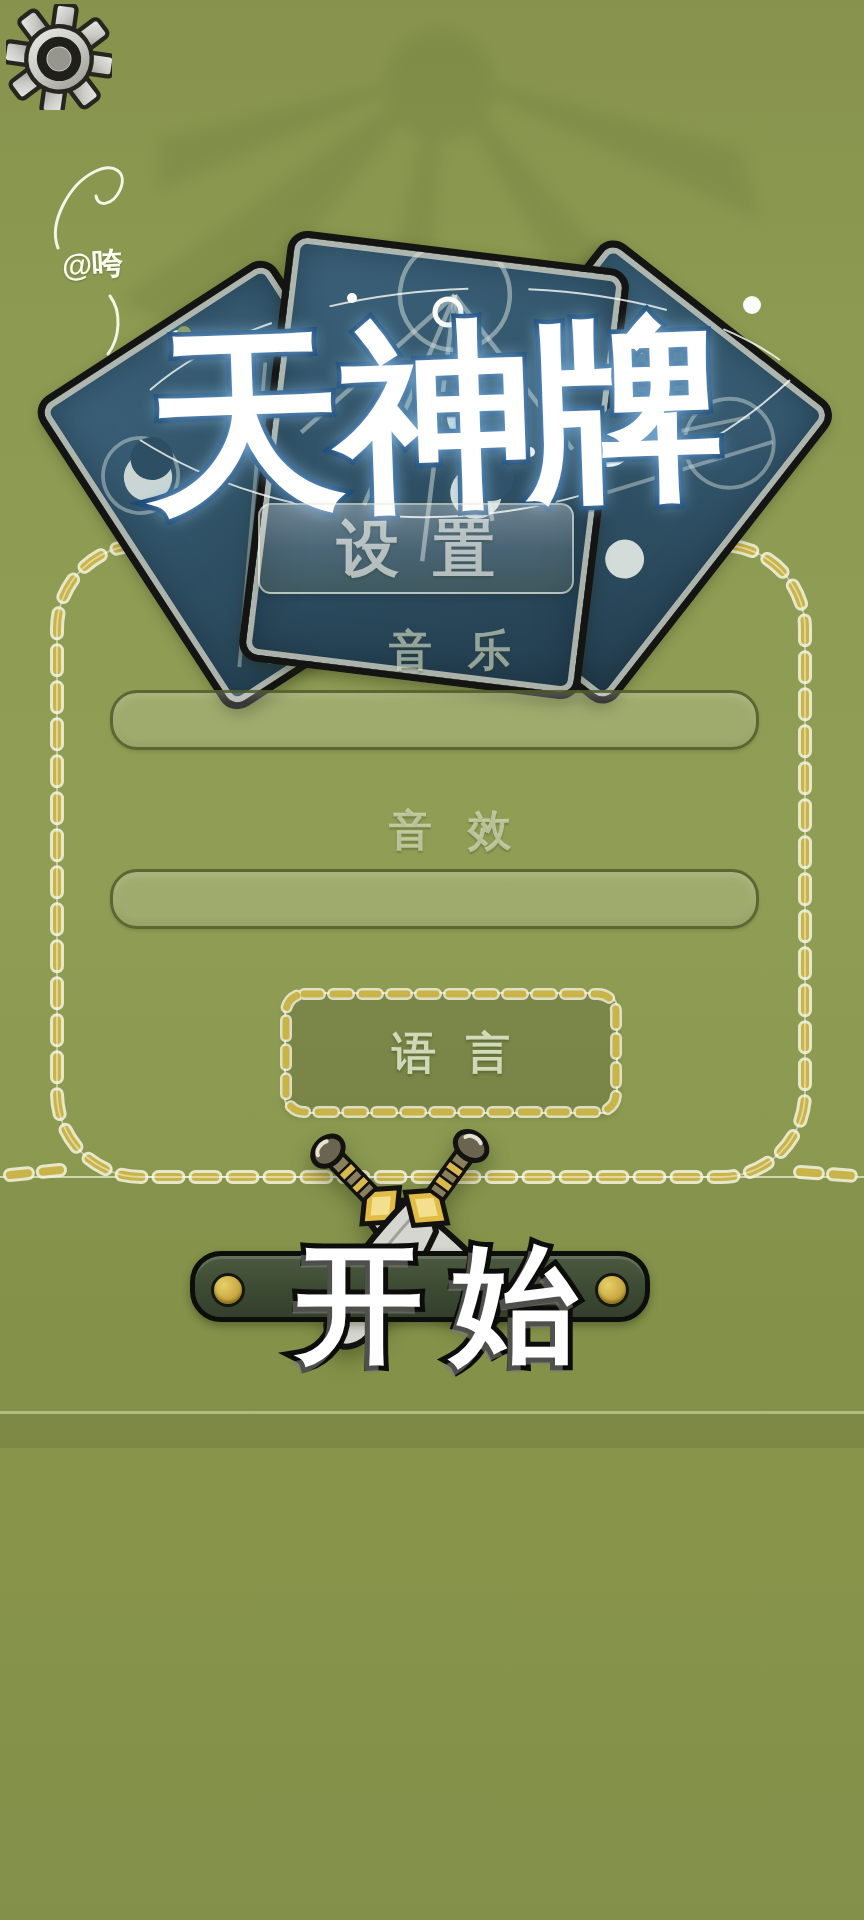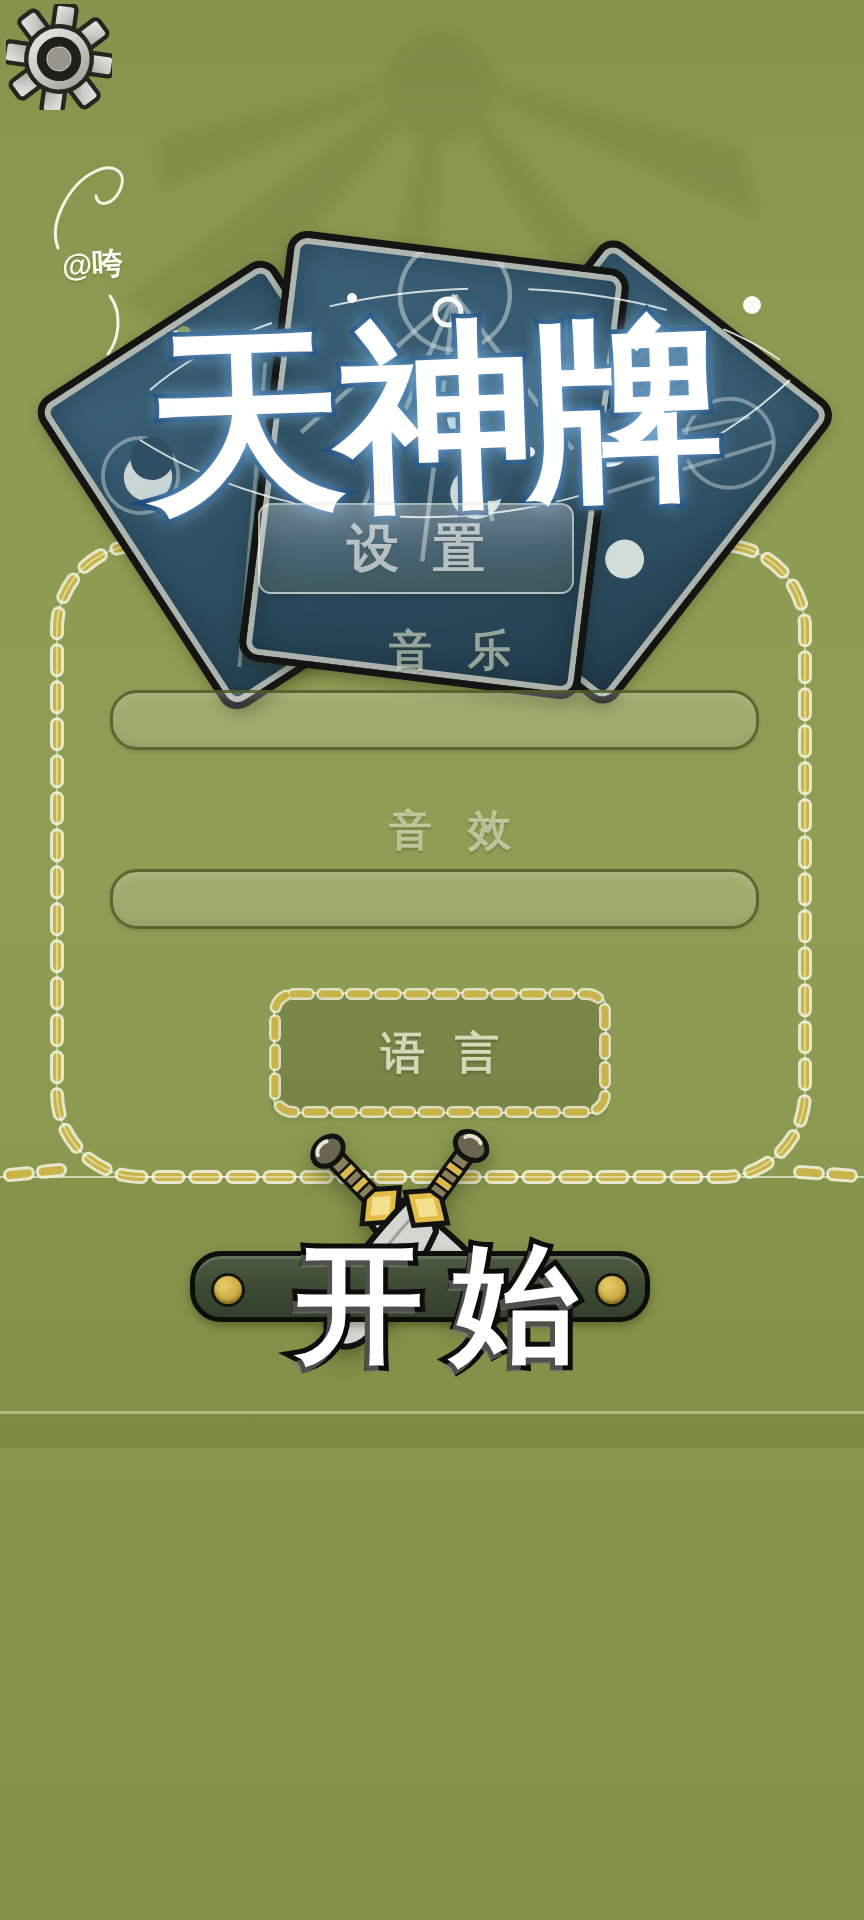--- a/index.html
+++ b/index.html
@@ -33,34 +33,34 @@
   #orbit{left:0;top:230px;width:864px;height:520px;z-index:5;pointer-events:none;}
   #gametitle{left:0;top:318px;width:864px;text-align:center;z-index:5;
     font-size:198px;line-height:1;font-weight:800;letter-spacing:-8px;color:#ffffff;
     -webkit-text-stroke:9px #1c4a78;paint-order:stroke fill;transform:rotate(-2deg);
     text-shadow:0 0 18px rgba(150,205,240,.85),0 0 6px rgba(25,60,105,.55),0 6px 0 rgba(22,55,95,.28);}
   
   #set-header{left:258px;top:503px;width:312px;height:87px;border-radius:13px;z-index:6;
     background:linear-gradient(180deg,rgba(255,255,255,.30) 0%,rgba(255,255,255,.14) 52%,rgba(150,160,110,.20) 100%);
     border:2px solid rgba(250,252,240,.55);box-shadow:0 3px 6px rgba(20,30,5,.15);
     display:flex;align-items:center;justify-content:center;}
-  #set-header span{font-size:52px;font-weight:700;color:rgba(255,255,255,.62);
+  #set-header span{font-size:62px;font-weight:700;color:rgba(255,255,255,.62);
     letter-spacing:34px;padding-left:34px;text-shadow:0 2px 3px rgba(40,55,15,.25);}
   .vol-label{left:0;width:864px;text-align:center;z-index:6;font-size:43px;font-weight:700;
     color:rgba(242,247,225,.55);letter-spacing:36px;padding-left:36px;
     text-shadow:0 2px 2px rgba(40,55,15,.3);}
   #lbl-music{top:622px;}
   #lbl-sfx{top:802px;}
   .slider{left:110px;width:643px;height:54px;border-radius:27px;z-index:6;cursor:pointer;
     background:rgba(255,255,255,.15);
     border:3px solid rgba(78,92,40,.85);
     box-shadow:inset 0 3px 8px rgba(255,255,255,.18), inset 0 -3px 6px rgba(40,55,10,.12), 0 2px 3px rgba(20,30,5,.12);}
   #slider-music{top:690px;}
   #slider-sfx{top:869px;}
-  #btn-lang{left:273px;top:992px;width:330px;height:118px;border-radius:16px;z-index:6;cursor:pointer;
+  #btn-lang{left:284px;top:992px;width:330px;height:118px;border-radius:16px;z-index:6;cursor:pointer;
     background:rgba(75,90,45,.30);
     border:2px solid rgba(240,244,225,.72);
     box-shadow:inset 0 0 0 5px rgba(130,140,85,.28), 0 3px 6px rgba(20,30,5,.18);
     display:flex;align-items:center;justify-content:center;}
   #btn-lang .deco{position:absolute;left:-8px;top:-8px;width:346px;height:134px;pointer-events:none;}
   #btn-lang span{position:relative;font-size:44px;font-weight:700;color:rgba(238,246,220,.78);
     letter-spacing:30px;padding-left:30px;text-shadow:0 2px 3px rgba(35,50,12,.35);}
   #close-hint{left:0;top:1250px;width:864px;text-align:center;z-index:8;
     font-size:37px;font-weight:700;color:rgba(255,255,255,.30);letter-spacing:4px;}
   

